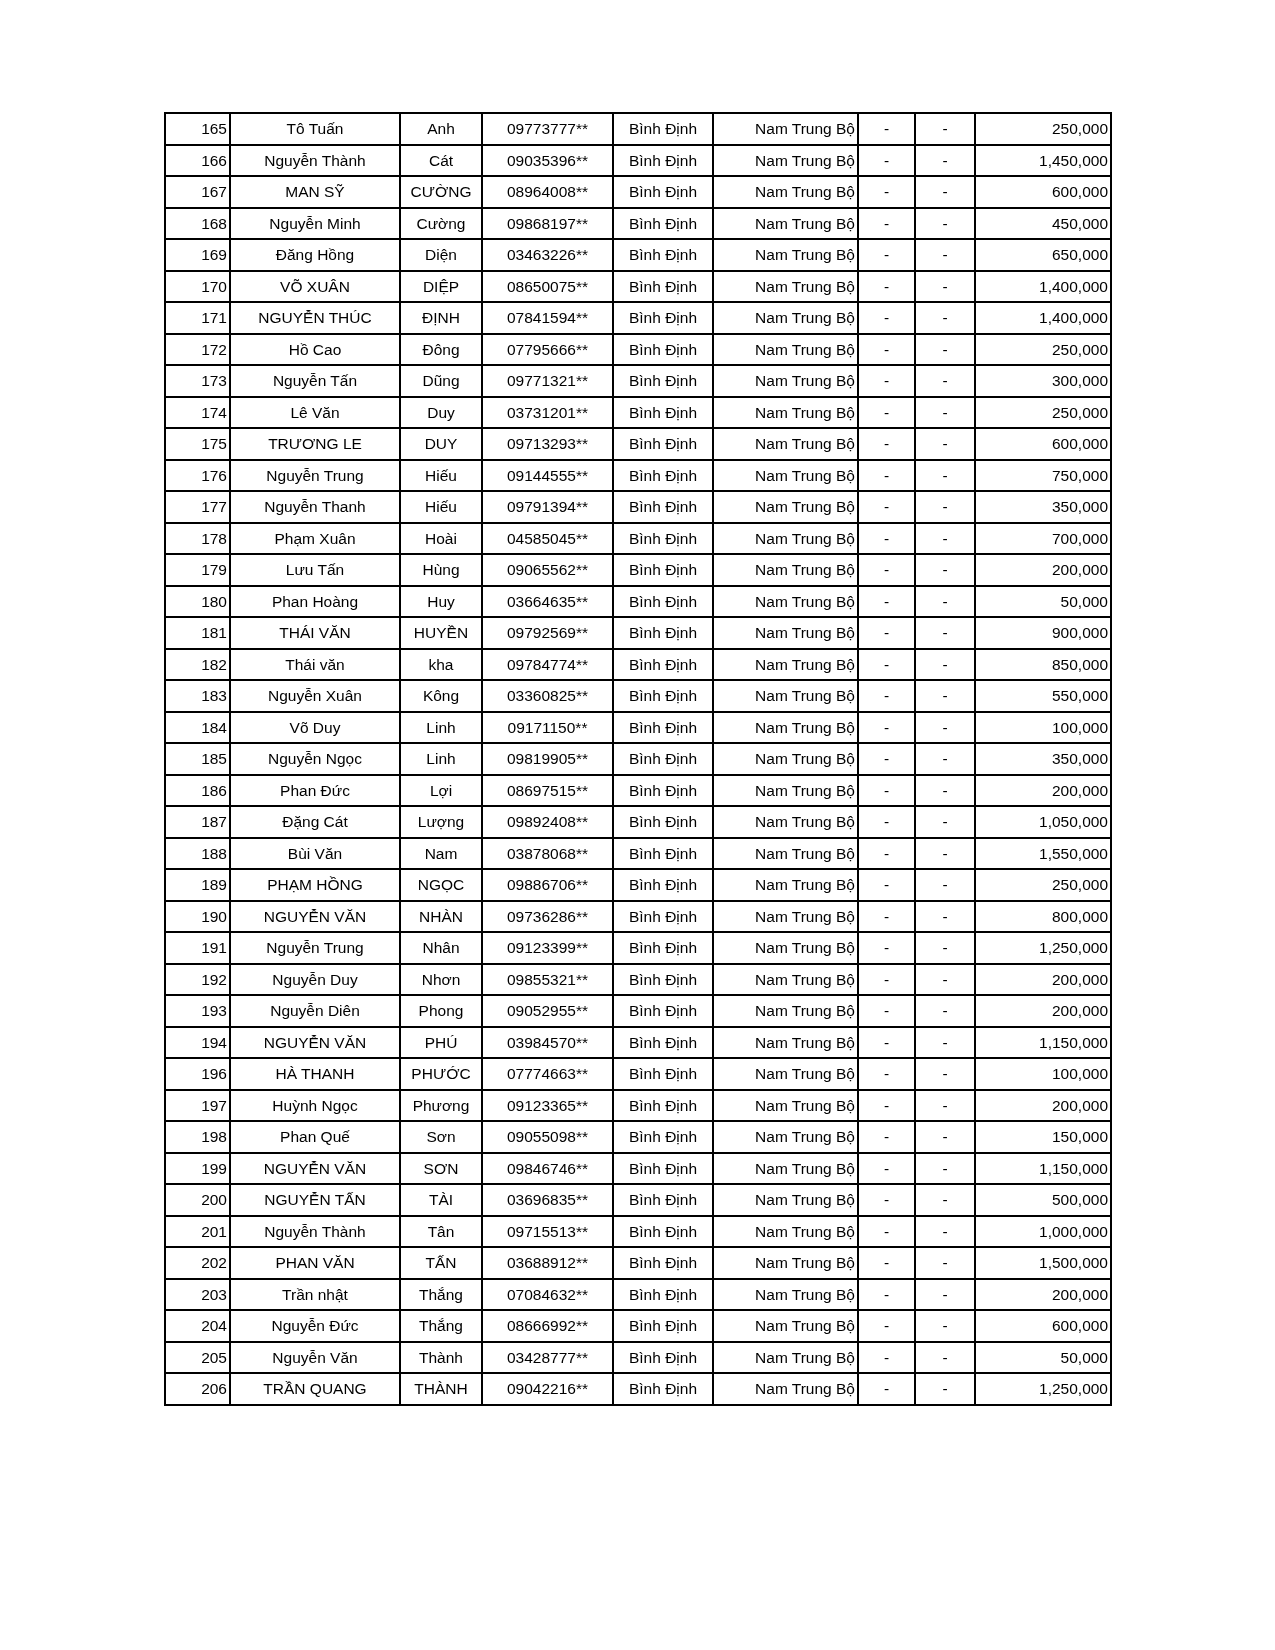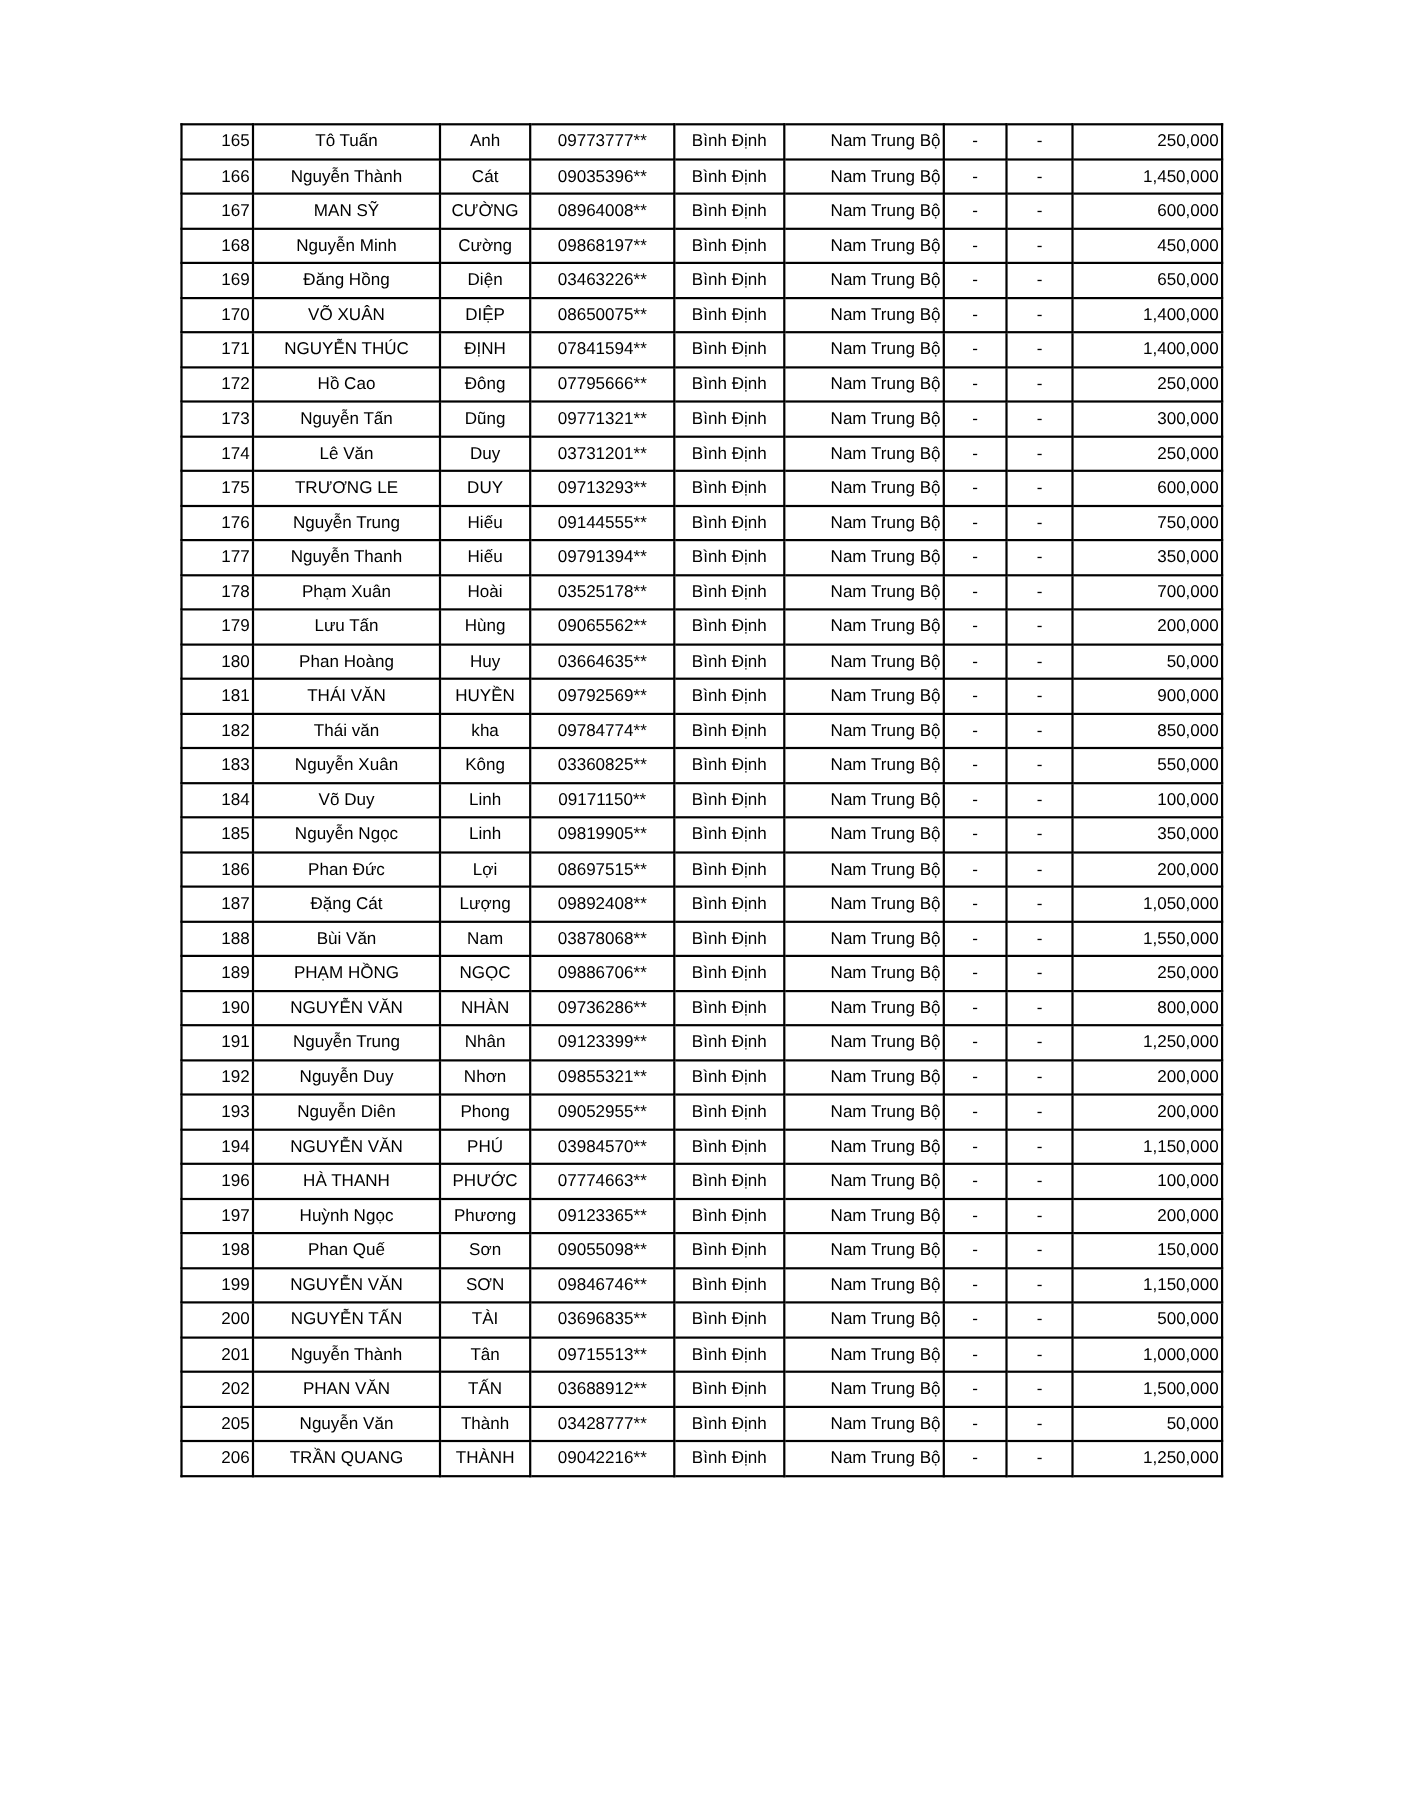--- a/index.html
+++ b/index.html
@@ -201,21 +201,21 @@
           <td class="c-prov">Bình Định</td>
           <td class="c-region">Nam Trung Bộ</td>
           <td class="c-dash">-</td>
           <td class="c-dash">-</td>
           <td class="c-amount">350,000</td>
         </tr>
         <tr>
           <td class="c-idx">178</td>
           <td class="c-name">Phạm Xuân</td>
           <td class="c-first">Hoài</td>
-          <td class="c-phone">03525178**</td>
+          <td class="c-phone">04585045**</td>
           <td class="c-prov">Bình Định</td>
           <td class="c-region">Nam Trung Bộ</td>
           <td class="c-dash">-</td>
           <td class="c-dash">-</td>
           <td class="c-amount">700,000</td>
         </tr>
         <tr>
           <td class="c-idx">179</td>
           <td class="c-name">Lưu Tấn</td>
           <td class="c-first">Hùng</td>
@@ -460,20 +460,42 @@
         <tr>
           <td class="c-idx">202</td>
           <td class="c-name">PHAN VĂN</td>
           <td class="c-first">TẤN</td>
           <td class="c-phone">03688912**</td>
           <td class="c-prov">Bình Định</td>
           <td class="c-region">Nam Trung Bộ</td>
           <td class="c-dash">-</td>
           <td class="c-dash">-</td>
           <td class="c-amount">1,500,000</td>
+        </tr>
+        <tr>
+          <td class="c-idx">203</td>
+          <td class="c-name">Trần nhật</td>
+          <td class="c-first">Thắng</td>
+          <td class="c-phone">07084632**</td>
+          <td class="c-prov">Bình Định</td>
+          <td class="c-region">Nam Trung Bộ</td>
+          <td class="c-dash">-</td>
+          <td class="c-dash">-</td>
+          <td class="c-amount">200,000</td>
+        </tr>
+        <tr>
+          <td class="c-idx">204</td>
+          <td class="c-name">Nguyễn Đức</td>
+          <td class="c-first">Thắng</td>
+          <td class="c-phone">08666992**</td>
+          <td class="c-prov">Bình Định</td>
+          <td class="c-region">Nam Trung Bộ</td>
+          <td class="c-dash">-</td>
+          <td class="c-dash">-</td>
+          <td class="c-amount">600,000</td>
         </tr>
         <tr>
           <td class="c-idx">205</td>
           <td class="c-name">Nguyễn Văn</td>
           <td class="c-first">Thành</td>
           <td class="c-phone">03428777**</td>
           <td class="c-prov">Bình Định</td>
           <td class="c-region">Nam Trung Bộ</td>
           <td class="c-dash">-</td>
           <td class="c-dash">-</td>

